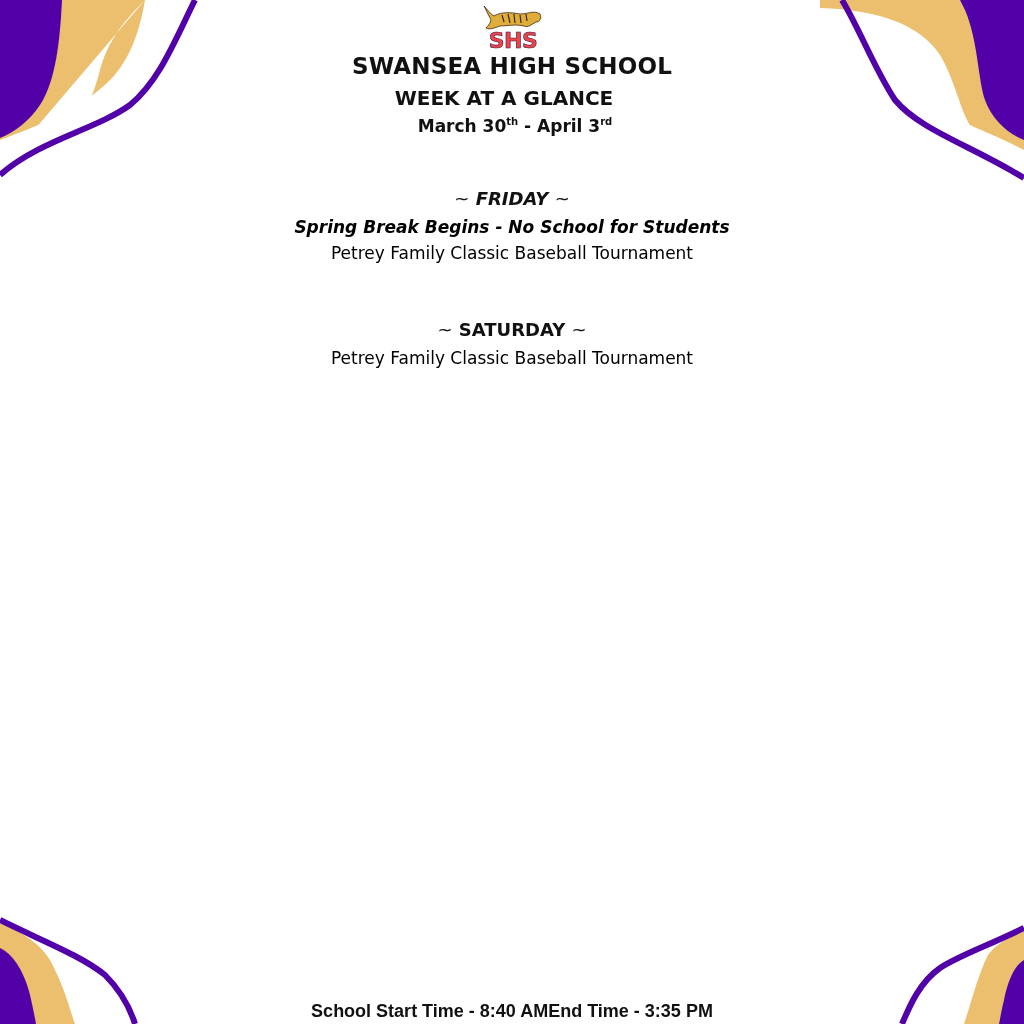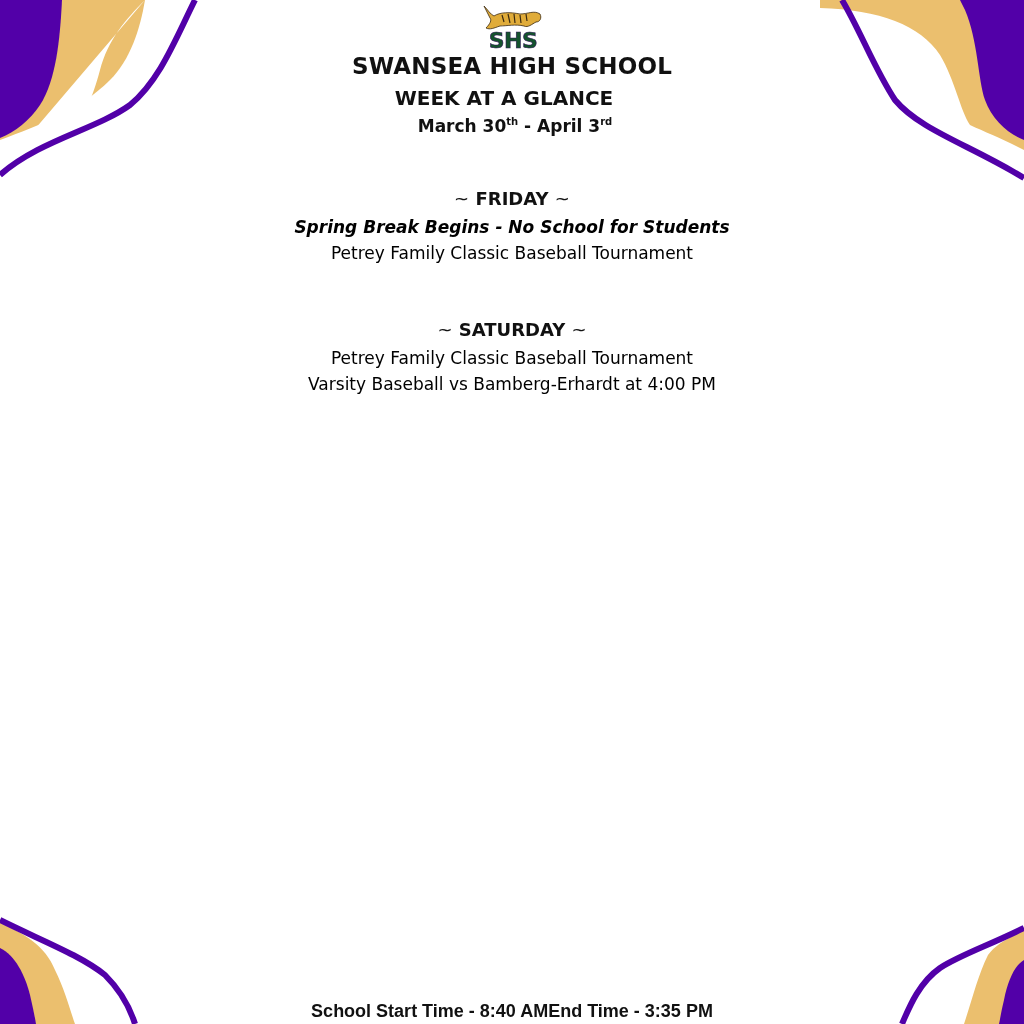--- a/index.html
+++ b/index.html
@@ -47,44 +47,43 @@
   <path d="M144 30 C125 40 115 45 108 55 C98 75 92 100 84 124 H144 Z" fill="#ebbf6e"></path>
   <path d="M144 60 C135 65 128 80 124 100 C121 112 120 120 119 124 H144 Z" fill="#5200a8"></path>
   <path d="M144 28 C110 45 80 55 60 68 C40 82 30 105 22 124" fill="none" stroke="#5200a8" stroke-width="6"></path>
 </svg>
 
 <div class="logo">
   <svg width="66" height="30" viewBox="0 0 66 30" style="position:absolute;left:0;top:0">
     <path d="M4 4 C8 8 10 12 14 14 C20 10 30 10 40 12 C48 12 54 8 60 12 C62 16 60 20 56 20 C52 22 48 26 44 24 C36 22 26 24 20 24 C14 26 10 28 6 26 C10 22 12 18 10 16 C8 12 6 8 4 4 Z" fill="#e0ac3a" stroke="#3b2a10" stroke-width="0.8"></path>
     <path d="M22 13 L24 20 M28 12 L30 21 M34 12 L35 21 M40 13 L41 21 M46 12 L47 19" stroke="#3b2a10" stroke-width="1.2"></path>
   </svg>
-  <div style="position:absolute;left:6px;top:26px;width:54px;text-align:center;font-family:'DejaVu Sans',sans-serif;font-weight:bold;font-size:22px;color:#14532d;letter-spacing:-0.5px;-webkit-text-stroke:0.6px #2e1555;">SHS</div>
+  <div style="position:absolute;left:6px;top:26px;width:54px;text-align:center;font-family:'DejaVu Sans',sans-serif;font-weight:bold;font-size:22px;color:#ef4444;letter-spacing:-0.5px;-webkit-text-stroke:0.6px #2e1555;">SHS</div>
 </div>
 
 <div class="center title">SWANSEA HIGH SCHOOL</div>
 <div class="center subtitle">WEEK AT A GLANCE</div>
 <div class="center dates">
   <span>March 30</span><sup>th</sup><span style="white-space:pre"> - </span><span>April 3</span><sup>rd</sup>
 </div>
 
 <div class="center" style="top:188px;">
-  <div class="day-heading" style="height:26px;">
+  <div class="day-heading" style="height:26px;font-style:italic;">
     <span class="tilde">~</span>
     <span>FRIDAY</span>
     <span class="tilde">~</span>
   </div>
   <div class="line em" style="height:26px;line-height:26px;">Spring Break Begins - No School for Students</div>
   <div class="line" style="height:26px;line-height:26px;">Petrey Family Classic Baseball Tournament</div>
 </div>
 
 <div class="center" style="top:319px;">
   <div class="day-heading" style="height:26px;">
     <span class="tilde">~</span>
     <span>SATURDAY</span>
     <span class="tilde">~</span>
   </div>
   <div class="line" style="height:26px;line-height:26px;">Petrey Family Classic Baseball Tournament</div>
-  <div class="line" style="height:26px;line-height:26px;">Varsity Baseball vs Bamberg-Erhardt at 4:00 PM</div>
 </div>
 
 <div class="center footer">
   <span>School Start Time - 8:40 AM</span><span>End Time - 3:35 PM</span>
 </div>
 
 </body></html>

